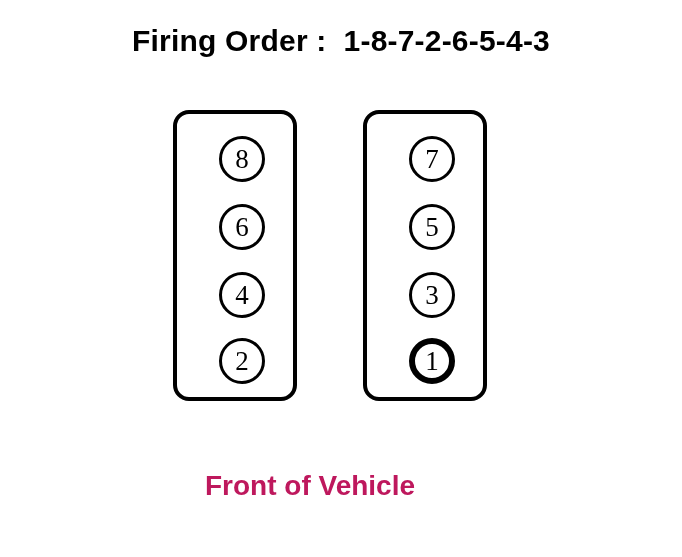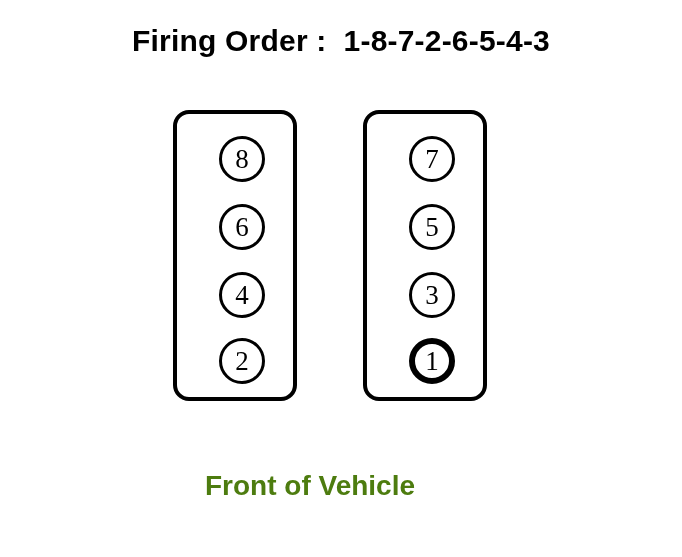--- a/index.html
+++ b/index.html
@@ -77,21 +77,21 @@
   
   .caption {
     position: absolute;
     left: 0;
     top: 470px;
     width: 620px;
     text-align: center;
     font-family: "Liberation Sans", sans-serif;
     font-weight: bold;
     font-size: 28px;
-    color: #4d7c0f;
+    color: #be185d;
     line-height: 32px;
     white-space: pre;
   }
 </style>
 </head>
 <body>
 
 <div id="page">
 
   <div class="title">Firing Order :  1-8-7-2-6-5-4-3</div>

